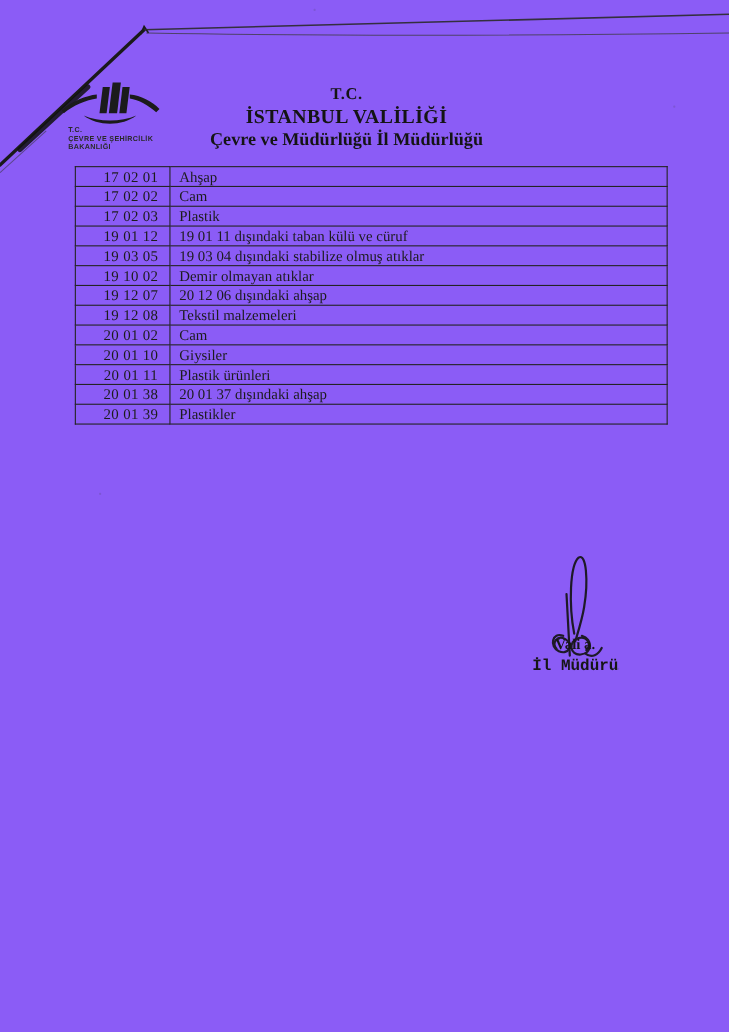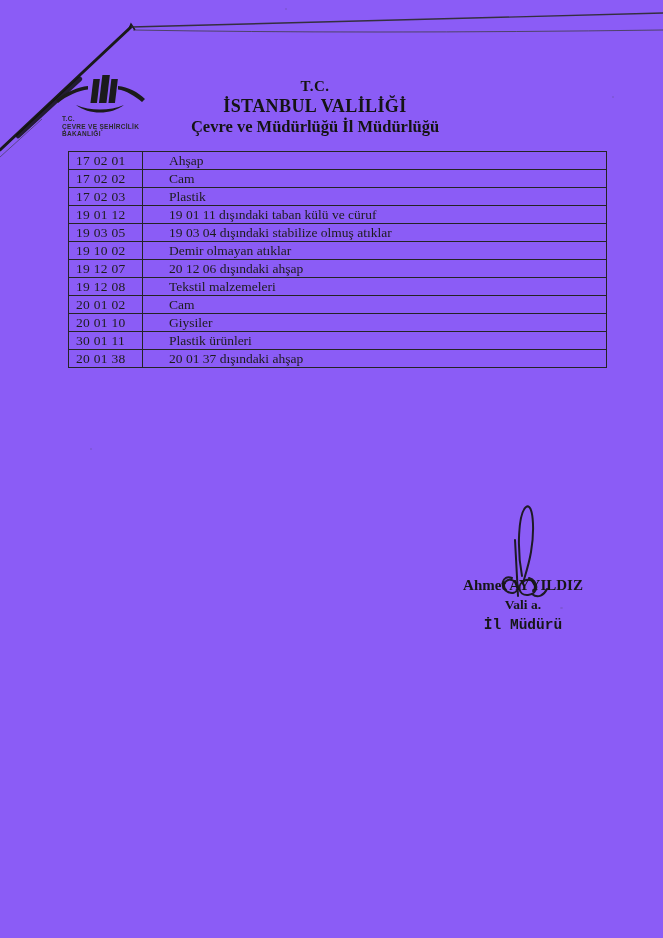--- a/index.html
+++ b/index.html
@@ -65,25 +65,26 @@
     border: 1.6px solid #242424;
     font-size: 13.5px;
     line-height: 15px;
     padding: 1px 4px;
     vertical-align: middle;
     white-space: nowrap;
     overflow: hidden;
   }
   .waste-table td.code {
     width: 62px;
-    padding-left: 7px;
+    padding-left: 19px;
     letter-spacing: 0.3px;
+    text-align: center;
   }
   .waste-table td.desc {
-    padding-left: 26px;
+    padding-left: 8px;
   }
 
   
   .sig-scribble {
     position: absolute;
     left: 496px; top: 502px;
     pointer-events: none;
   }
   .sig-block {
     position: absolute;
@@ -180,42 +181,45 @@
     </tr>
         <tr>
       <td class="code">20 01 02</td>
       <td class="desc">Cam</td>
     </tr>
         <tr>
       <td class="code">20 01 10</td>
       <td class="desc">Giysiler</td>
     </tr>
         <tr>
-      <td class="code">30 01 11</td>
+      <td class="code">20 01 11</td>
       <td class="desc">Plastik ürünleri</td>
     </tr>
         <tr>
       <td class="code">20 01 38</td>
       <td class="desc">20 01 37 dışındaki ahşap</td>
+    </tr>
+        <tr>
+      <td class="code">20 01 39</td>
+      <td class="desc">Plastikler</td>
     </tr>
       </tbody>
   </table>
 
   <svg class="sig-scribble" viewBox="0 0 58 104" width="58" height="104">
     <g stroke="#151515" stroke-width="2" fill="none" stroke-linecap="round" opacity="0.92">
       <path d="M26,74 C21,48 22,12 30,5 C37,0 39,26 35,50 C33,62 29,74 27,81"></path>
       <path d="M19,38 C20,55 21,75 22,94"></path>
       <path d="M16,76 C6,72 3,86 12,90 C21,94 26,84 18,79 C11,75 5,82 10,88"></path>
       <path d="M33,76 C43,79 43,92 32,93 C22,94 20,81 30,78 C38,76 42,84 37,89"></path>
       <path d="M36,92 C42,97 48,93 51,87"></path>
     </g>
   </svg>
 
   <div class="sig-block">
-    <div class="sig-name">Ahmet AYYILDIZ</div>
     <div class="sig-line2">Vali a.</div>
     <div class="sig-line3">İl Müdürü</div>
   </div>
 
   <div class="speck" style="left:285px;top:8px;width:2px;height:2px;"></div>
   <div class="speck" style="left:612px;top:96px;width:2px;height:2px;"></div>
   <div class="speck" style="left:560px;top:607px;width:3px;height:2px;"></div>
   <div class="speck" style="left:90px;top:448px;width:2px;height:2px;"></div>
 </div>
 

